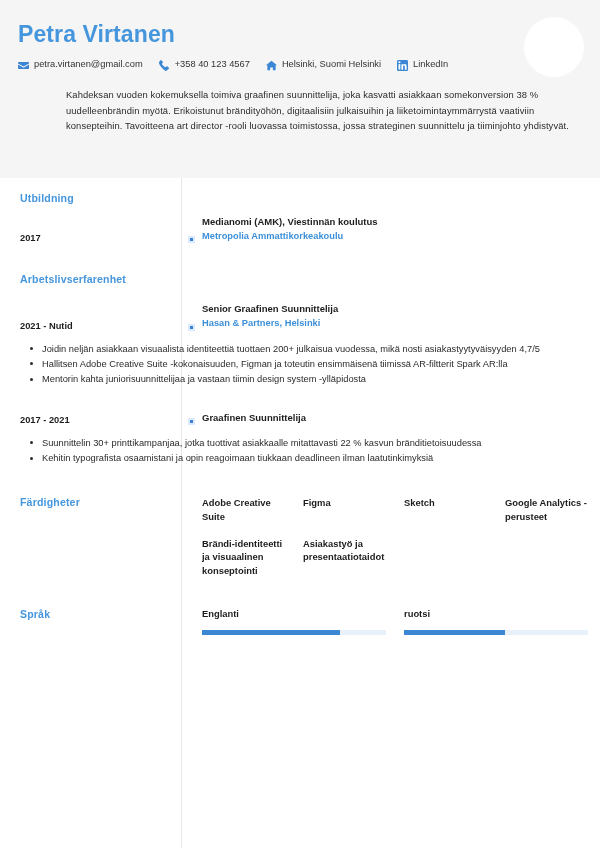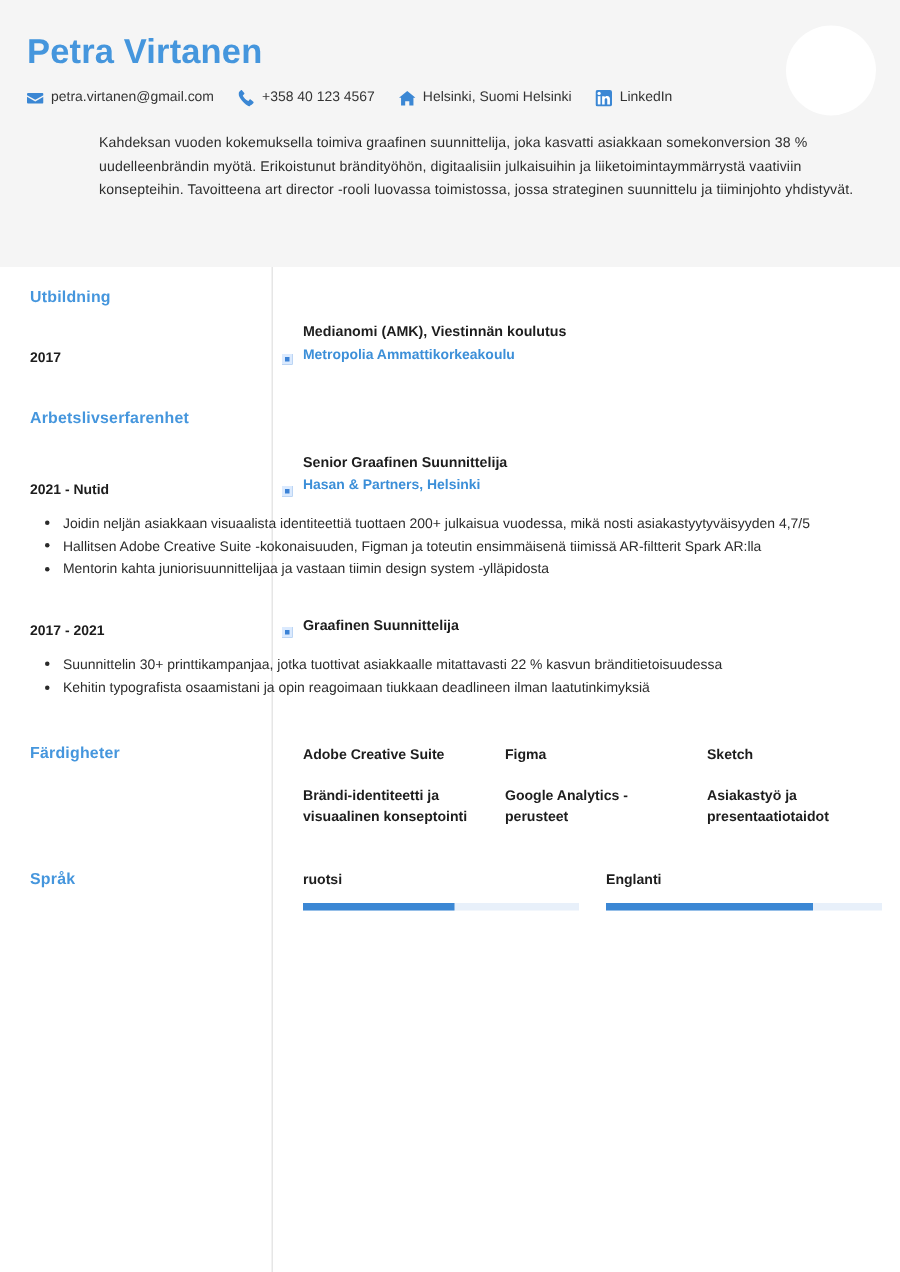--- a/index.html
+++ b/index.html
@@ -191,21 +191,21 @@
     background: #2b2b2b;
     border-radius: 50%;
   }
 
   
   .skills-wrap { display: flex; width: 100%; }
   .skills-left { flex: 0 0 181px; padding-left: 20px; }
   .skills-grid {
     flex: 1 1 auto;
     display: grid;
-    grid-template-columns: 1fr 1fr 1fr;
+    grid-template-columns: 1fr 1fr 1fr 1fr;
     column-gap: 18px;
     row-gap: 13px;
     padding-left: 21px;
     padding-right: 12px;
   }
   .skill {
     font-size: 9.4px;
     font-weight: bold;
     color: #1d1d1d;
     line-height: 1.45;
@@ -369,45 +369,45 @@
     <div class="sp-30"></div>
 
     <div class="skills-wrap">
       <div class="skills-left">
         <div class="sec-title" style="width:auto;padding-left:0;">Färdigheter</div>
       </div>
       <div class="skills-grid">
         <div class="skill">Adobe Creative Suite</div>
         <div class="skill">Figma</div>
         <div class="skill">Sketch</div>
+        <div class="skill">Google Analytics -perusteet</div>
         <div class="skill">Brändi-identiteetti ja visuaalinen konseptointi</div>
-        <div class="skill">Google Analytics -perusteet</div>
         <div class="skill">Asiakastyö ja presentaatiotaidot</div>
       </div>
     </div>
 
     <div class="sp-30"></div>
 
     <div class="langs-wrap">
       <div class="langs-left">
         <div class="sec-title" style="width:auto;padding-left:0;">Språk</div>
       </div>
       <div class="langs-grid">
+
+        <div>
+          <div class="lang-name">Englanti</div>
+          <div class="bar-track">
+            <div class="bar-fill" id="lang-fill-0" style="width: 75%;"></div>
+          </div>
+        </div>
 
         <div>
           <div class="lang-name">ruotsi</div>
           <div class="bar-track">
             <div class="bar-fill" id="lang-fill-1" style="width: 55%;"></div>
           </div>
         </div>
 
-        <div>
-          <div class="lang-name">Englanti</div>
-          <div class="bar-track">
-            <div class="bar-fill" id="lang-fill-0" style="width: 75%;"></div>
-          </div>
-        </div>
-
       </div>
     </div>
 
   </div>
 </div>
 
 </body></html>

